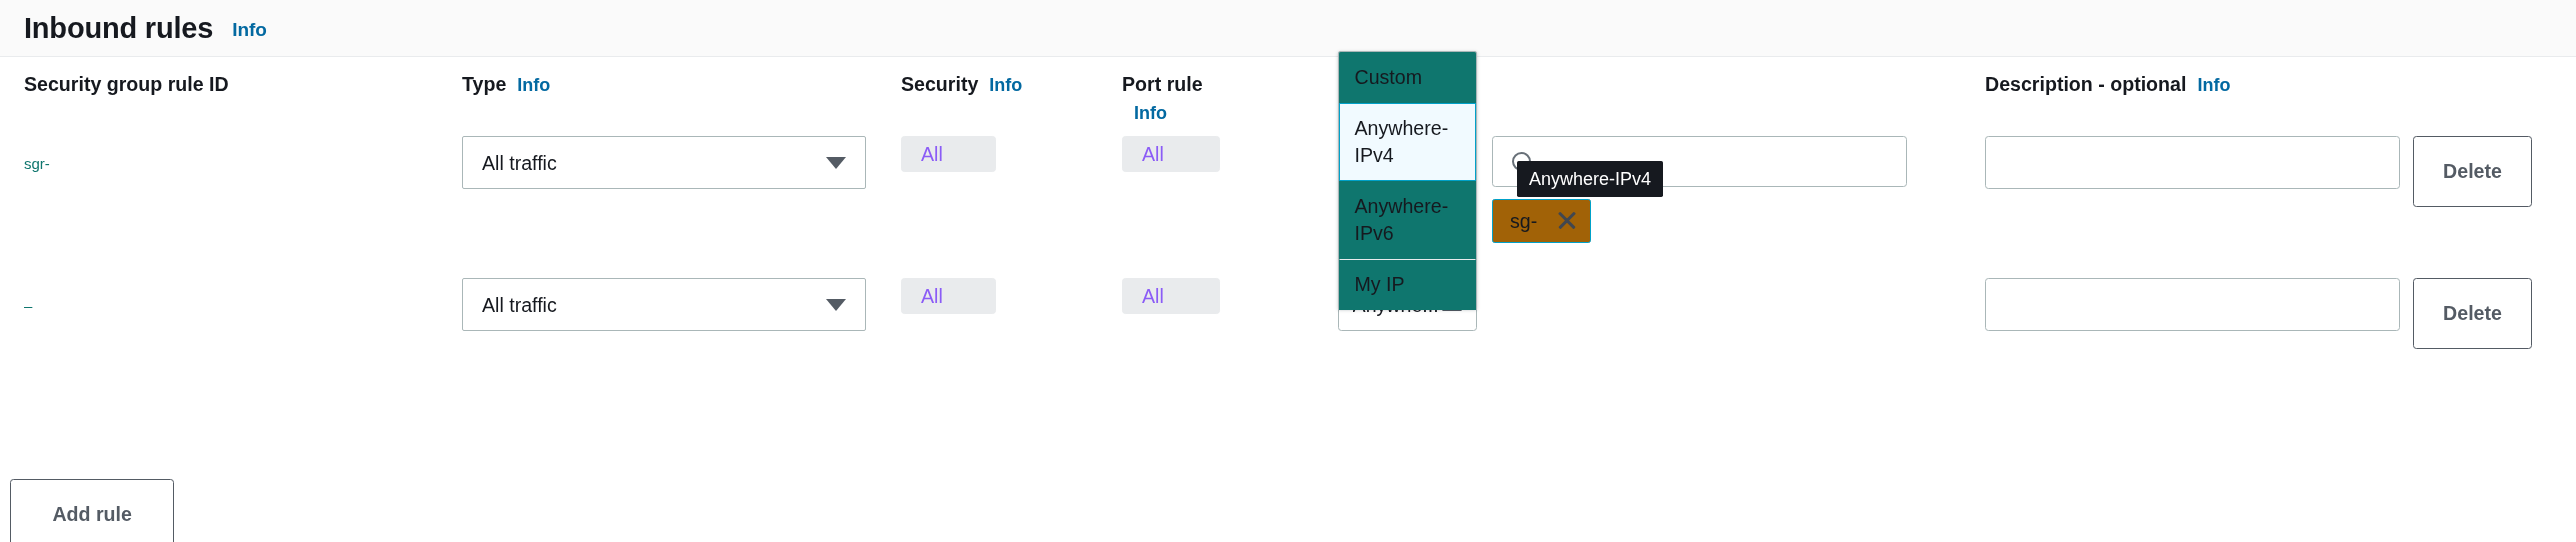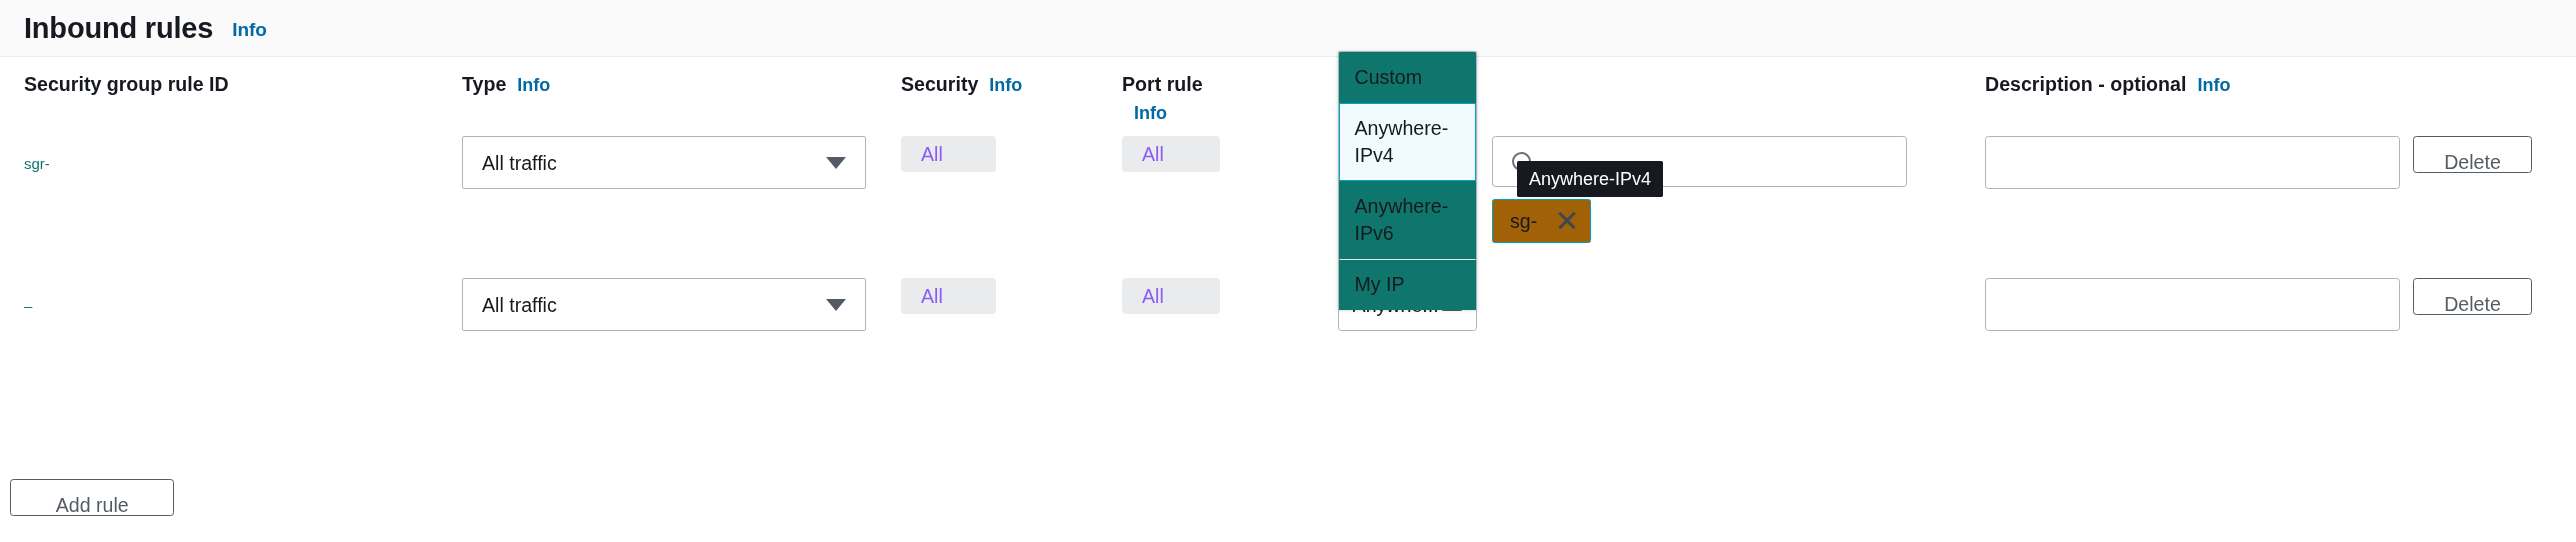--- a/index.html
+++ b/index.html
@@ -150,27 +150,27 @@
     background: #ffffff;
     border: 0.9px solid #aab7b8;
     border-radius: 3.4px;
     padding: 0 15.3px;
     font-size: 19.6px;
     color: #16191f;
     font-family: "Liberation Sans", "DejaVu Sans", sans-serif;
   }
 
   .btn {
-    height: 37px;
+    height: 71px;
     background: #ffffff;
     border: 0.9px solid #545b64;
     border-radius: 3.4px;
     color: #545b64;
     font-size: 19.6px;
-    font-weight: normal;
+    font-weight: bold;
     font-family: "Liberation Sans", "DejaVu Sans", sans-serif;
     cursor: pointer;
     padding: 0 22px;
     line-height: 51px;
   }
   .btn-delete { width: 119px; }
   .btn-add { width: 164px; }
 
   
   .source-select {

